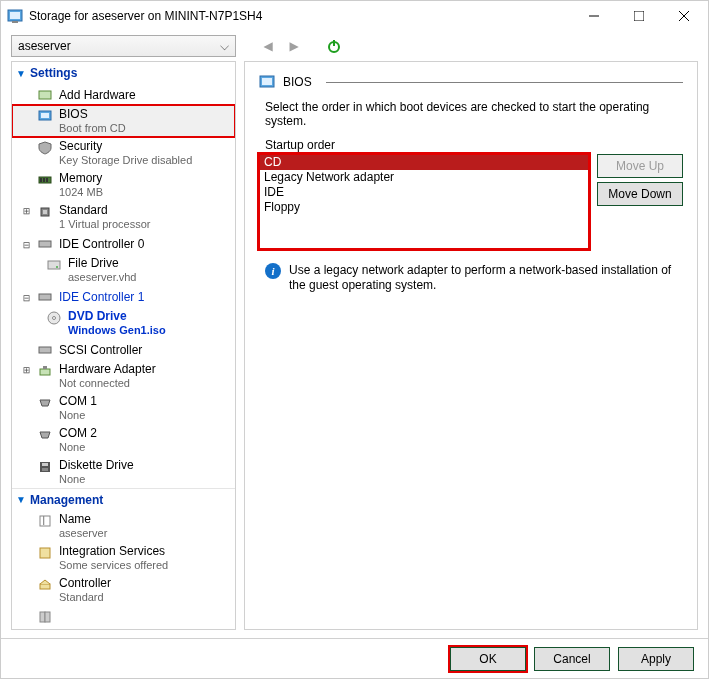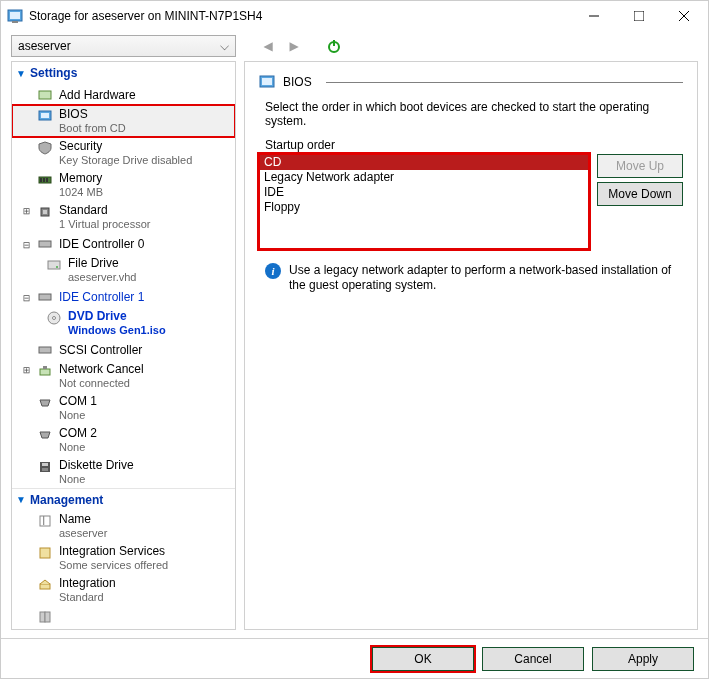--- a/index.html
+++ b/index.html
@@ -65,21 +65,21 @@
 .btn-stack { display:flex; flex-direction:column; gap:4px; }
 .btn { width: 86px; height: 24px; border: 1px solid #14532d; background: #e1e1e1; text-align: center; line-height: 22px; }
 .btn.disabled { color: #9c9c9c; background: #efefef; }
 
 .info-row { display: flex; gap: 8px; margin-top: 14px; align-items:flex-start; padding-left:6px; }
 .info-icon { width: 16px; height: 16px; border-radius: 50%; background: #1470c9; color: #fff; font-weight: bold; font-size: 11px; display:flex; align-items:center; justify-content:center; font-family: Georgia, serif; font-style: italic; }
 .info-text { flex:1; line-height: 15px; }
 
 
 .footer { height: 40px; border-top: 1px solid #d0d0d0; display: flex; justify-content: flex-end; align-items: center; gap: 8px; padding: 0 14px; }
-.footer .btn { width: 102px; }
+.footer .btn { width: 76px; }
 .footer .btn.redbox { outline-offset: 0; }
 
 
 svg { display: block; }
 </style>
 </head>
 <body>
 
 <div class="titlebar">
   <span class="sys-icon">
@@ -268,21 +268,21 @@
 
       <div class="tree-item">
         <span class="exp">⊞</span>
         <span class="icon">
             <svg width="14" height="14">
               <rect x="2" y="5" width="10" height="6" fill="#c7e2b6" stroke="#5a8a3a"></rect>
               <rect x="5" y="2" width="4" height="3" fill="#888"></rect>
             </svg>
           </span>
         <div class="lines">
-            <span class="name">Network Cancel</span>
+            <span class="name">Hardware Adapter</span>
             <span class="sub">Not connected</span>
           </div>
       </div>
 
       <div class="tree-item">
         <span class="exp"></span>
         <span class="icon">
             <svg width="14" height="14">
               <path d="M2 4 L12 4 L10 10 L4 10 Z" fill="#aaa" stroke="#555"></path>
             </svg>
@@ -355,21 +355,21 @@
 
       <div class="tree-item">
         <span class="exp"></span>
         <span class="icon">
             <svg width="14" height="14">
               <rect x="2" y="6" width="10" height="5" fill="#f0e0a0" stroke="#b89030"></rect>
               <path d="M2 6 L7 2 L12 6" fill="#f0e0a0" stroke="#b89030"></path>
             </svg>
           </span>
         <div class="lines">
-            <span class="name">Integration</span>
+            <span class="name">Controller</span>
             <span class="sub">Standard</span>
           </div>
       </div>
 
       <div class="tree-item">
         <span class="exp"></span>
         <span class="icon">
             <svg width="14" height="14">
               <rect x="2" y="2" width="5" height="10" fill="#ccc" stroke="#888"></rect>
               <rect x="7" y="2" width="5" height="10" fill="#ccc" stroke="#888"></rect>

